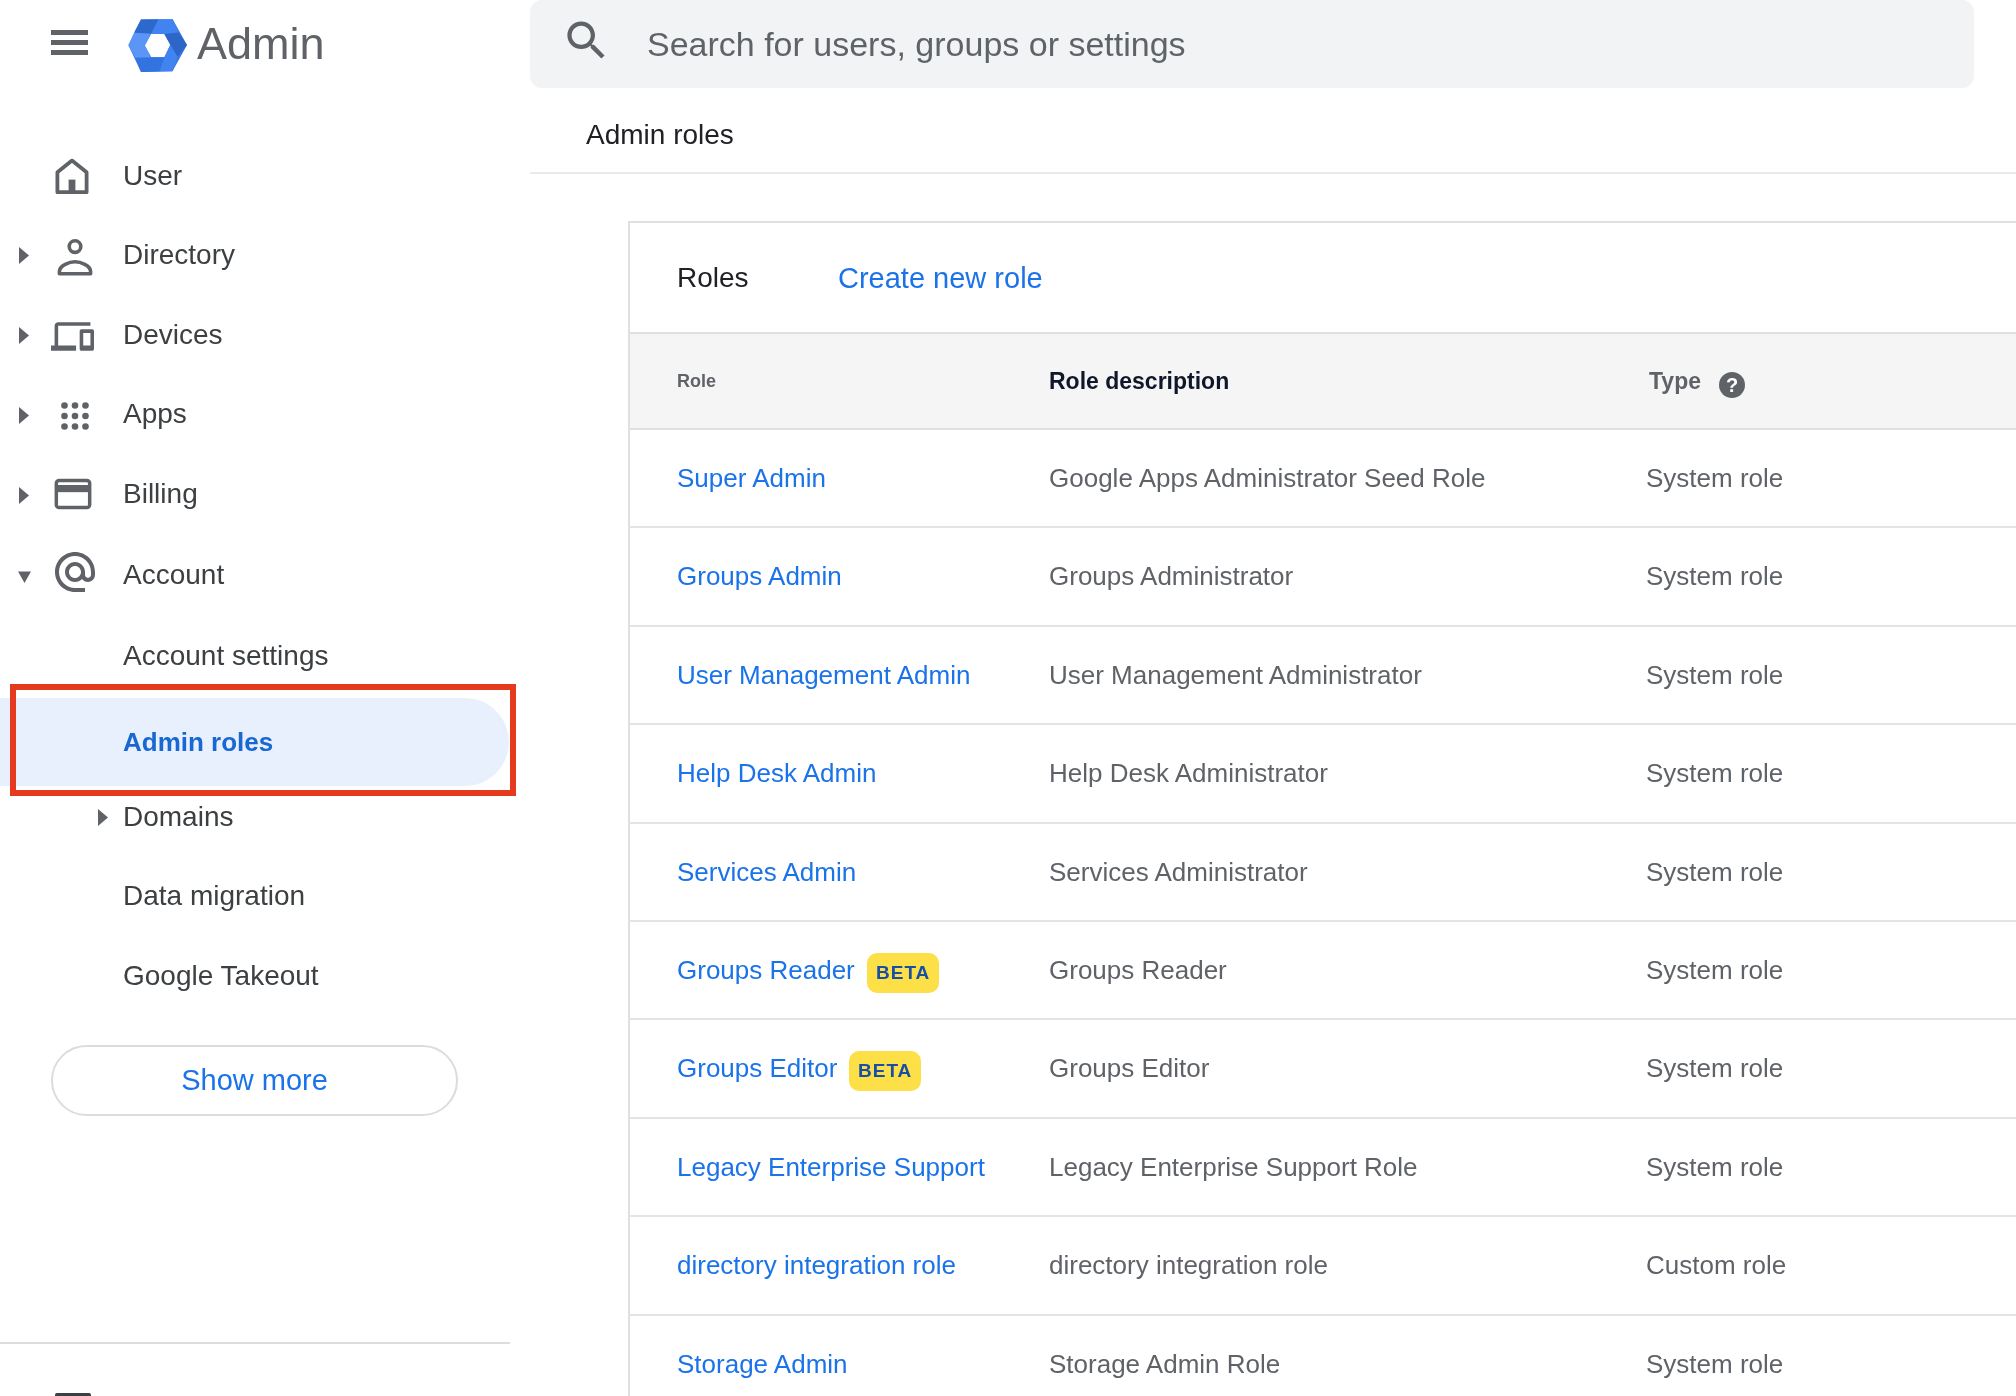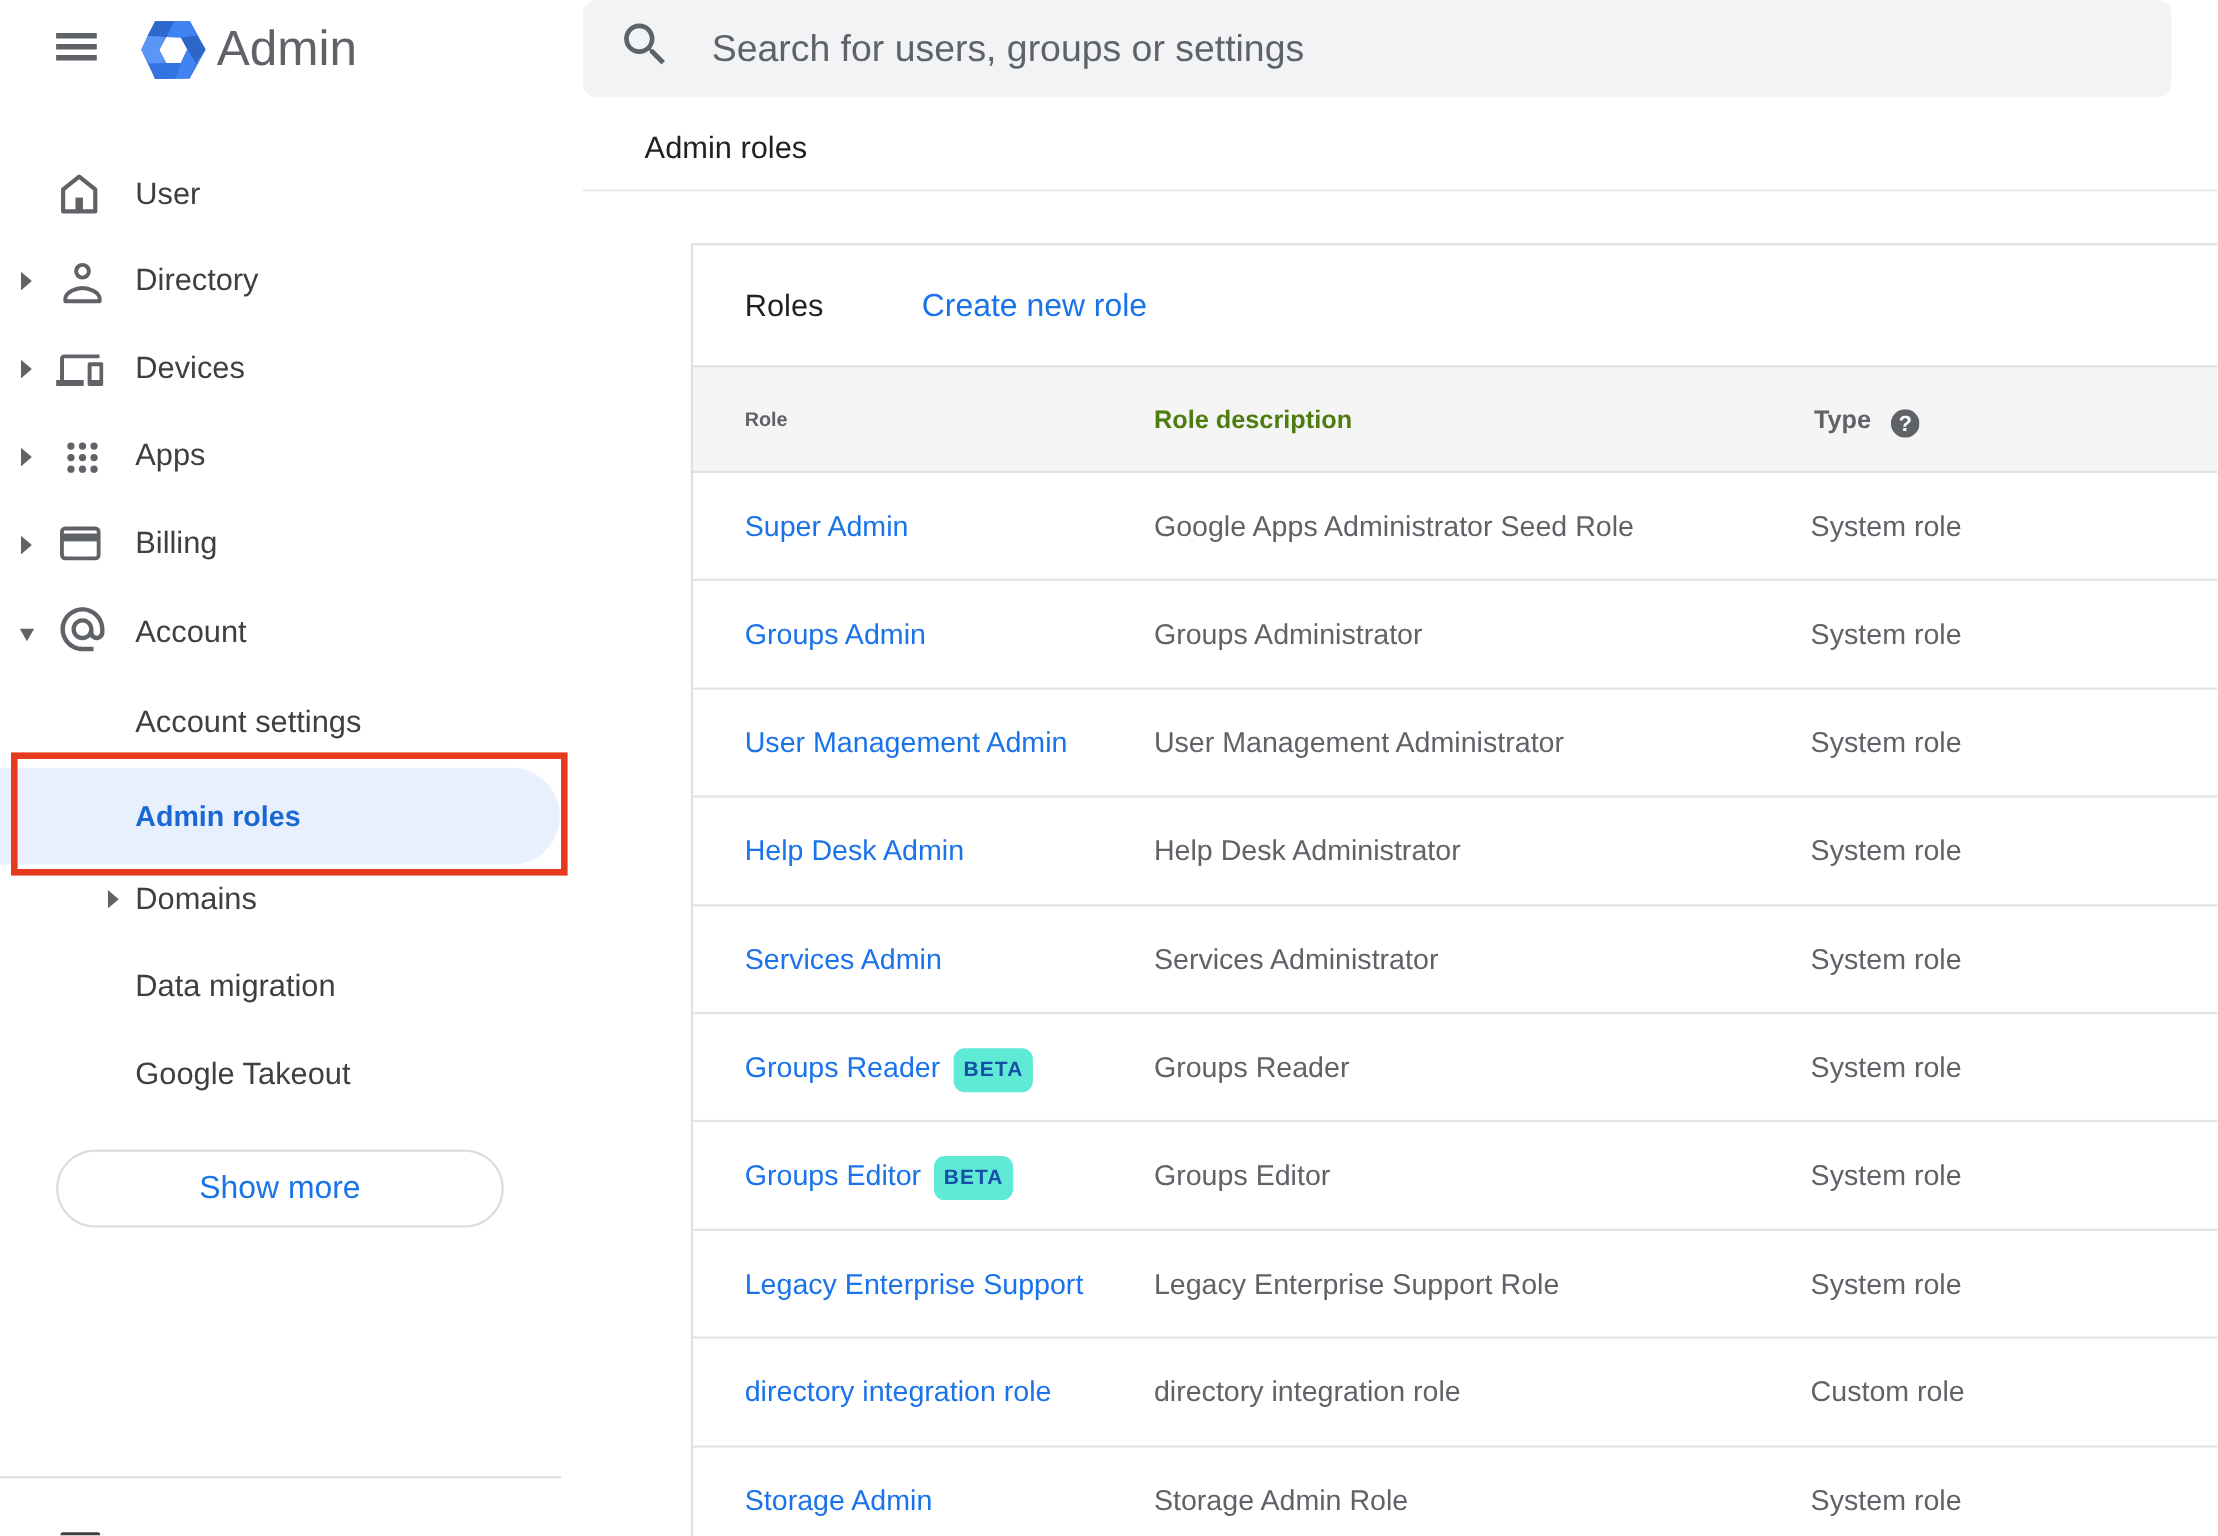--- a/index.html
+++ b/index.html
@@ -112,21 +112,21 @@
 
   <div class="abs" style="left:0;top:1342px;width:510px;height:2px;background:#dadce0;"></div>
   <div class="abs" style="left:55px;top:1393px;width:36px;height:3px;background:#3c4043;border-radius:2px 2px 0 0;"></div>
 
   <div class="abs" style="left:628px;top:221px;width:1400px;height:1200px;border:2px solid #e0e0e0;"></div>
   <div class="abs" style="left:677px;top:258px;height:40px;line-height:40px;font-size:28px;font-weight:normal;color:#202124;">Roles</div>
   <div class="abs link" style="left:838px;top:258px;height:40px;line-height:40px;font-size:29px;">Create new role</div>
 
   <div class="abs" style="left:630px;top:332px;width:1386px;height:98px;background:#f5f5f5;border-top:2px solid #e0e0e0;border-bottom:2px solid #e0e0e0;"></div>
   <div class="abs" style="left:677px;top:334px;height:74px;line-height:94px;font-size:18px;font-weight:bold;color:#5f6368;">Role</div>
-  <div class="abs" style="left:1049px;top:334px;height:94px;line-height:94px;font-size:23px;font-weight:bold;color:#4d7c0f;">Role description</div>
+  <div class="abs" style="left:1049px;top:334px;height:94px;line-height:94px;font-size:23px;font-weight:bold;color:#0f172a;">Role description</div>
   <div class="abs" style="left:1649px;top:334px;height:94px;line-height:94px;font-size:23px;font-weight:bold;color:#5f6368;">Type</div>
   <svg class="abs" style="left:1719px;top:372px;" width="26" height="26" viewBox="0 0 26 26">
     <circle cx="13" cy="13" r="13" fill="#5f6368"></circle>
     <text x="13" y="20" text-anchor="middle" font-family="Liberation Sans, sans-serif" font-size="20" font-weight="bold" fill="#fff">?</text>
   </svg>
 
   <div class="abs" style="left:630px;top:430px;width:1386px;">
     <div class="trow">
         <span class="c1 link">Super Admin</span>
         <span class="c2">Google Apps Administrator Seed Role</span>
@@ -181,16 +181,16 @@
       </div>
   </div>
 
 <style>
   .trow { position:relative; height:98.4px; border-bottom:2px solid #e4e4e4; font-size:26px; }
   .trow span { position:absolute; top:0; height:96px; line-height:96px; }
   .c1 { left:47px; }
   .c2, .c2b { left:419px; color:#5f6368; }
   .c3 { left:1016px; color:#5f6368; }
   .beta { left:237px; }
-  .trow .beta { position:absolute; height:40px; line-height:40px; top:31px; background:#5eead4; color:#174ea6; font-weight:bold; font-size:19px; letter-spacing:1px; padding:0 9px; border-radius:10px; }
+  .trow .beta { position:absolute; height:40px; line-height:40px; top:31px; background:#fde047; color:#174ea6; font-weight:bold; font-size:19px; letter-spacing:1px; padding:0 9px; border-radius:10px; }
 </style>
 
 </div>
 
 </body></html>

